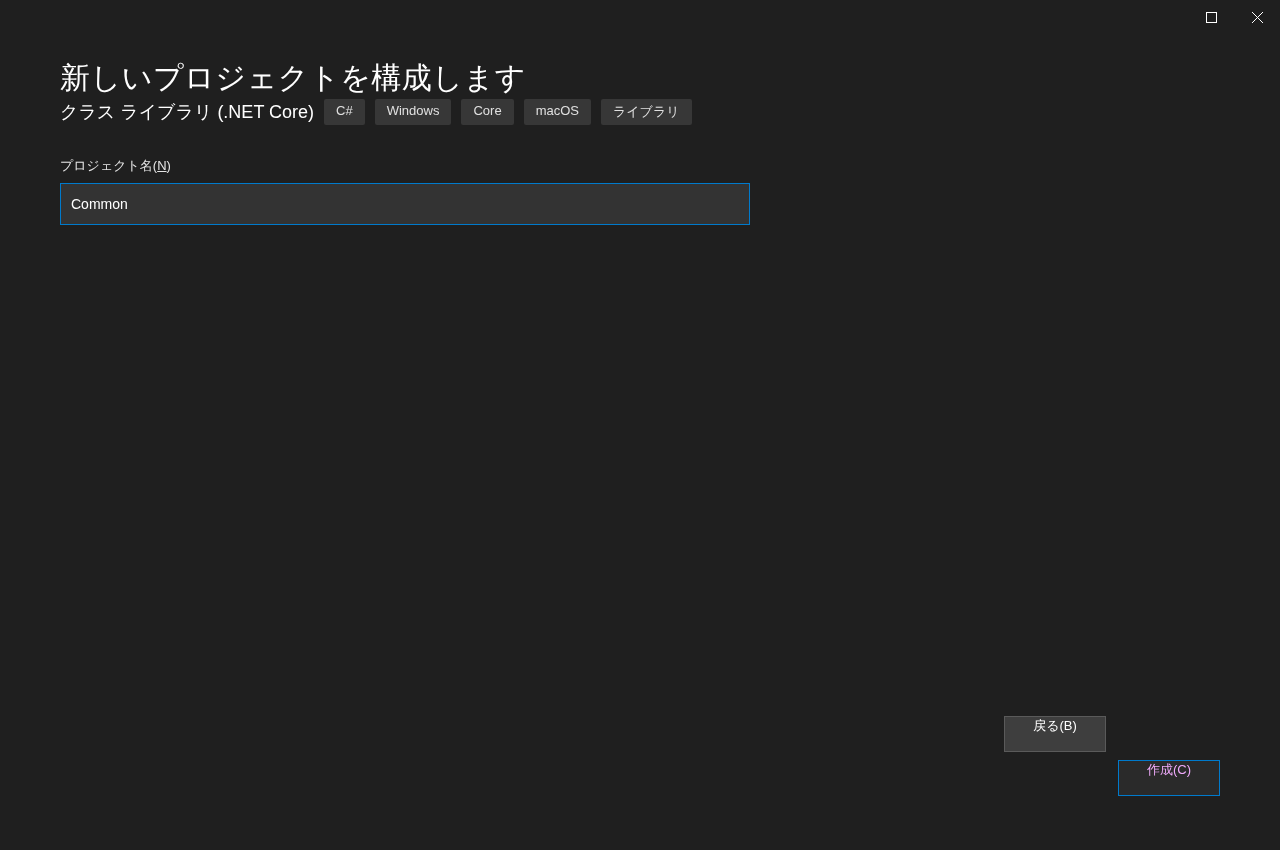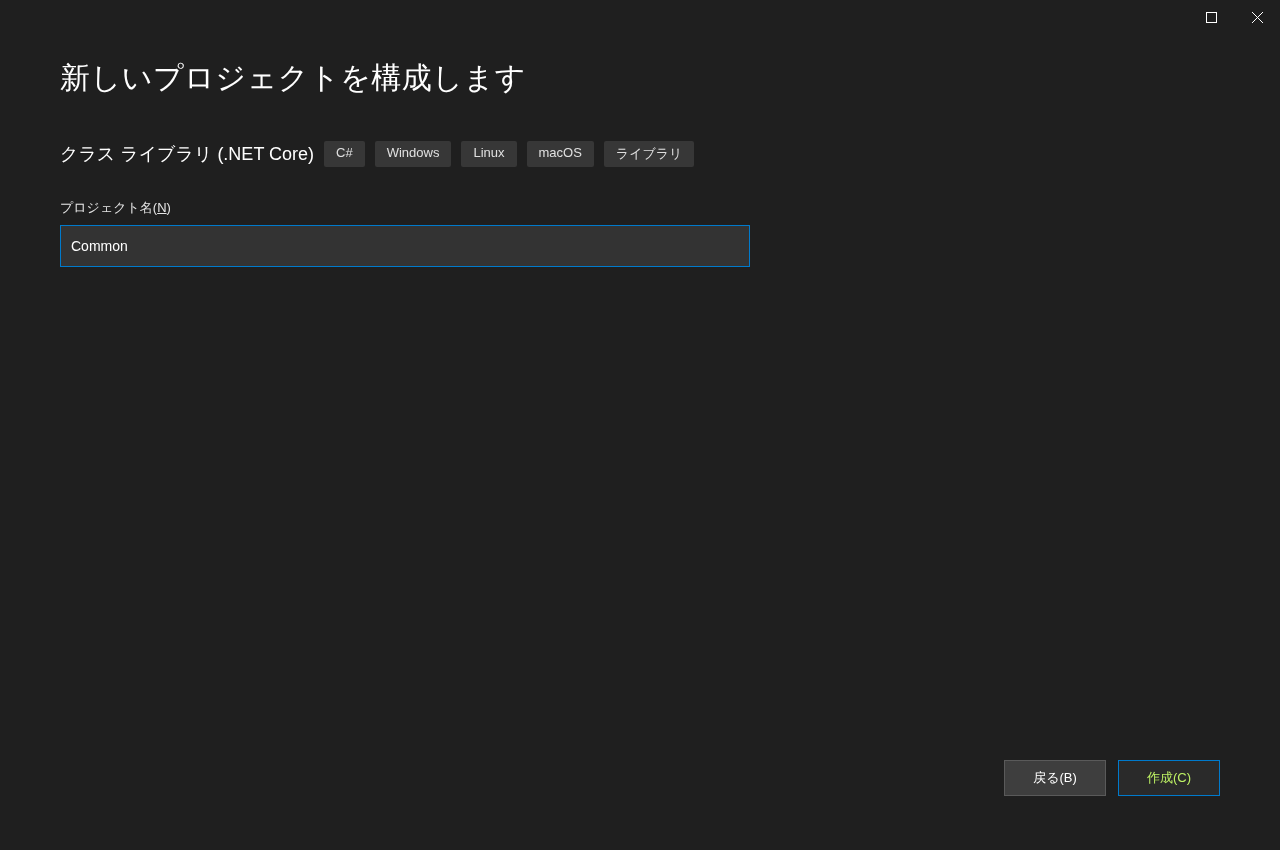--- a/index.html
+++ b/index.html
@@ -34,21 +34,20 @@
     .window-control svg {
       width: 11px;
       height: 11px;
     }
     .content {
       padding: 58px 60px 0 60px;
     }
     .page-title {
       font-size: 30px;
       font-weight: 300;
-      margin-bottom: 42px;
       letter-spacing: 0.5px;
     }
     .template-row {
       display: flex;
       align-items: center;
       gap: 10px;
       margin-bottom: 32px;
     }
     .template-name {
       font-size: 18px;
@@ -136,33 +135,34 @@
       bottom: 54px;
       right: 60px;
       display: flex;
       gap: 12px;
     }
     .btn {
       min-width: 102px;
       height: 36px;
       font-size: 13px;
       display: flex;
-      align-items: center;
+      align-items: flex-start;
       justify-content: center;
       padding: 0 16px;
     }
     .btn-secondary {
       background: #3e3e3e;
       border: 1px solid #5a5a5a;
       color: #ffffff;
     }
     .btn-primary {
       background: #2a2a2a;
       border: 1px solid #007acc;
-      color: #bef264;
+      color: #f0abfc;
+      margin-top: 44px;
     }
   </style>
 </head>
 <body>
 
 <div class="window-controls">
   <div class="window-control">
     <span>
       <svg viewBox="0 0 11 11">
           <rect x="0.5" y="0.5" width="10" height="10" fill="none" stroke="currentColor" stroke-width="1"></rect>
@@ -180,21 +180,21 @@
 </div>
 
 <div class="content">
   <h1 class="page-title">新しいプロジェクトを構成します</h1>
 
   <div class="template-row">
     <div class="template-name">クラス ライブラリ (.NET Core)</div>
     <div class="tags">
       <span class="tag">C#</span>
       <span class="tag">Windows</span>
-      <span class="tag">Linux</span>
+      <span class="tag">Core</span>
       <span class="tag">macOS</span>
       <span class="tag">ライブラリ</span>
     </div>
   </div>
 
   <div class="form-group">
     <label class="form-label">
       <span>プロジェクト名(</span><span class="underline">N</span><span>)</span>
     </label>
     <input type="text" class="text-input" value="Common" style="">

